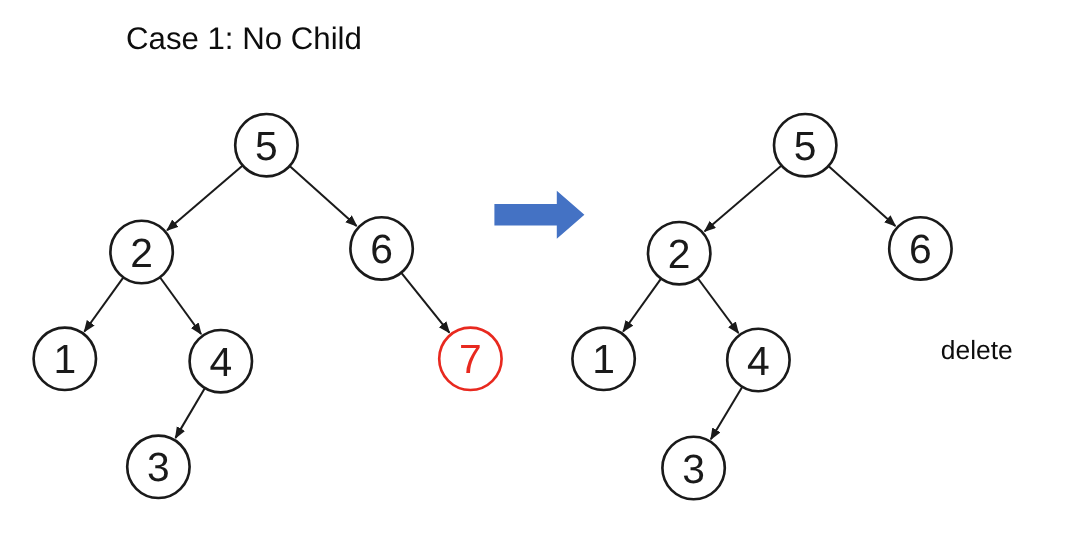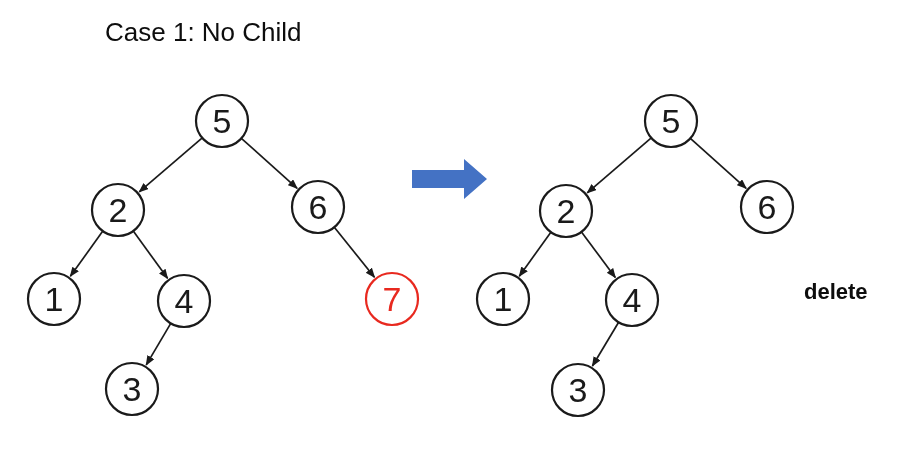--- a/index.html
+++ b/index.html
@@ -20,24 +20,24 @@
     left: 105px;
     top: 17px;
     font-size: 26px;
     font-weight: 400;
     color: #0d0d0d;
     letter-spacing: 0px;
     white-space: nowrap;
   }
   .delete-label {
     position: absolute;
-    left: 804px;
+    left: 784px;
     top: 279px;
     font-size: 22px;
-    font-weight: 700;
+    font-weight: 400;
     color: #0d0d0d;
     white-space: nowrap;
   }
   svg.diagram {
     position: absolute;
     left: 0;
     top: 0;
     width: 900px;
     height: 459px;
   }

